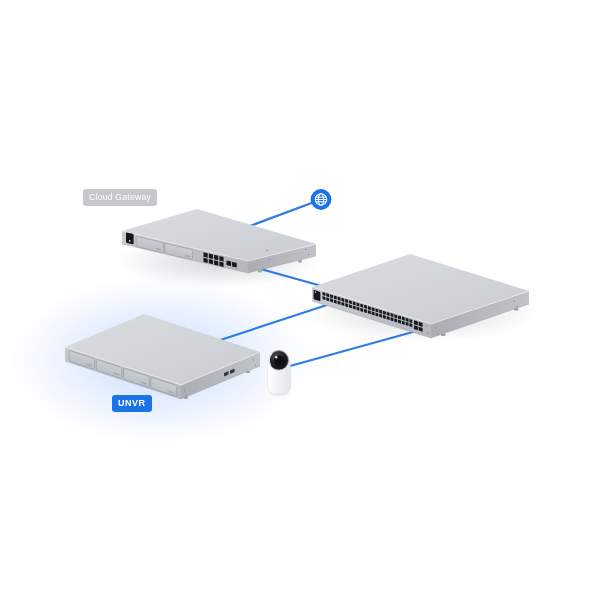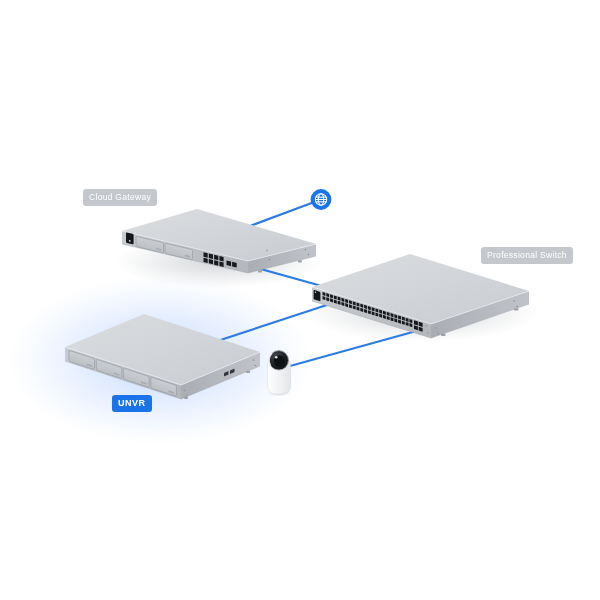--- a/index.html
+++ b/index.html
@@ -234,15 +234,14 @@
   <g>
     <rect x="267.6" y="357.5" width="23" height="36.5" rx="7.5" fill="url(#camBodyGrad)" stroke="#d4d8db" stroke-width="0.5"></rect>
     <circle cx="278.8" cy="360.3" r="9.7" fill="url(#lensGrad)" stroke="#9ba0a6" stroke-width="0.9"></circle>
     <path d="M 270.4,365.3 A 9.7,9.7 0 0 1 272.1,353.2" fill="none" stroke="#eef0f2" stroke-width="1.5" opacity="0.9"></path>
     <circle cx="279.3" cy="360.8" r="5.6" fill="#0d0f11"></circle>
     <circle cx="276.2" cy="357.3" r="1.3" fill="#ffffff" opacity="0.85"></circle>
   </g>
 </svg>
 
   <div class="badge badge-gray" style="left:83px;top:189px">Cloud Gateway</div>
-  <div class="badge badge-gray" style="left:481px;top:247px">Professional Switch</div>
   <div class="badge badge-blue" style="left:112px;top:395px">UNVR</div>
 </div>
 
 </body></html>

